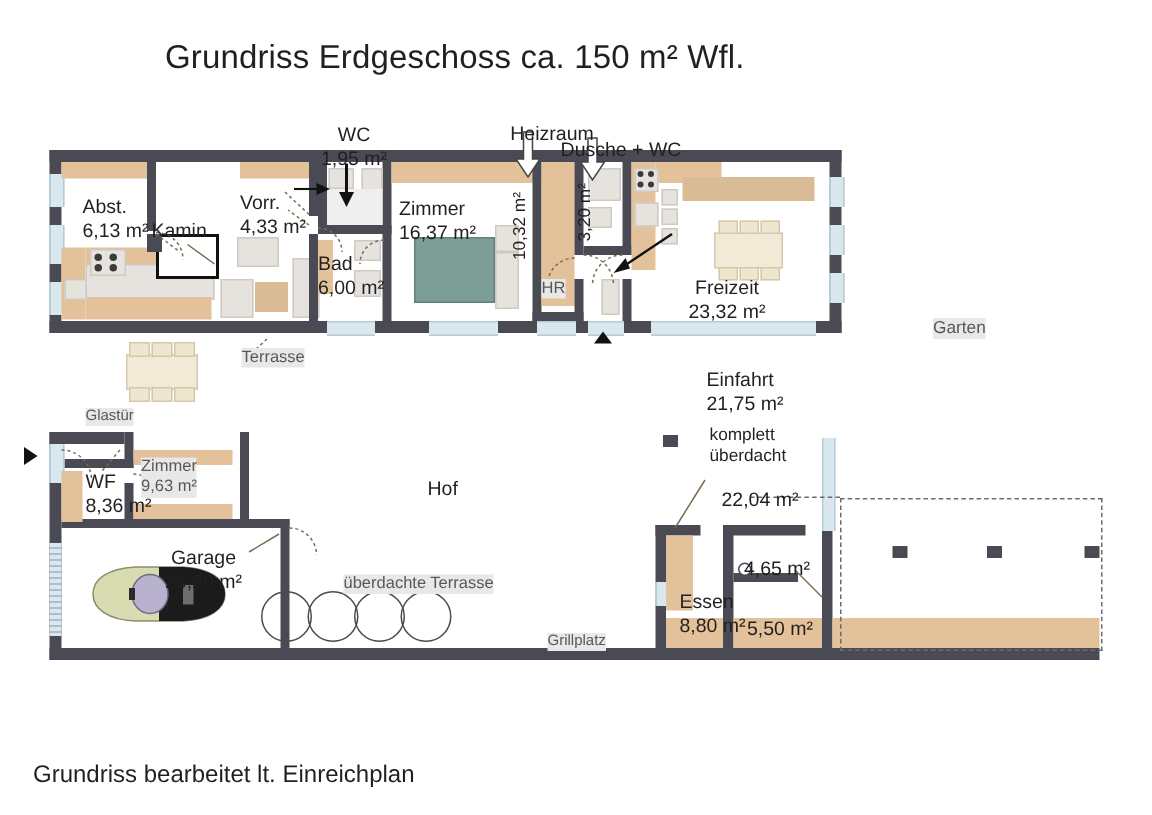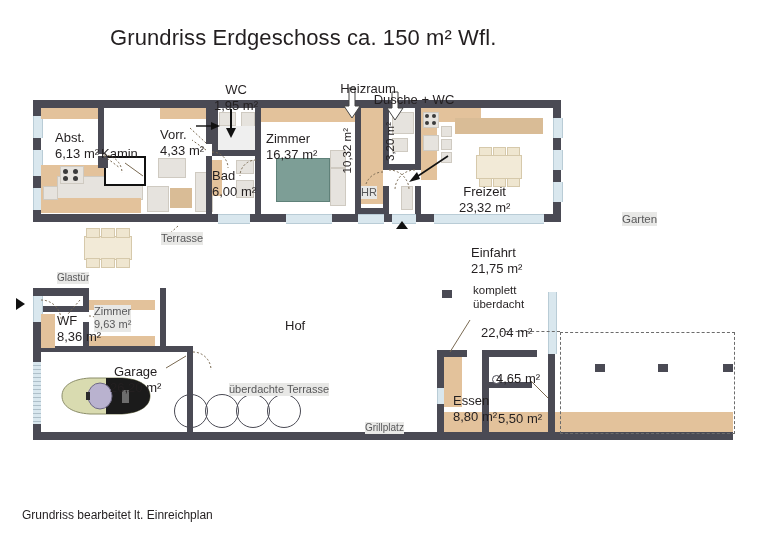--- a/index.html
+++ b/index.html
@@ -11,21 +11,21 @@
   #stage{position:relative;width:768px;height:543px;}
 
   .abs{position:absolute;}
 
   
   .title{
     left:110px;top:25px;font-size:22px;letter-spacing:.1px;color:#231f20;
     white-space:nowrap;
   }
   .footnote{
-    left:22px;top:508px;font-size:12px;color:#231f20;white-space:nowrap;
+    left:22px;top:508px;font-size:16px;color:#231f20;white-space:nowrap;
   }
 
   
   .logo{left:662px;top:14px;width:82px;height:110px;}
   .logo svg{display:block;}
 
   
   .wall{background:#4a4a54;}
   .furn{background:#e3c29b;}
   .furn2{background:#d9bc96;}

